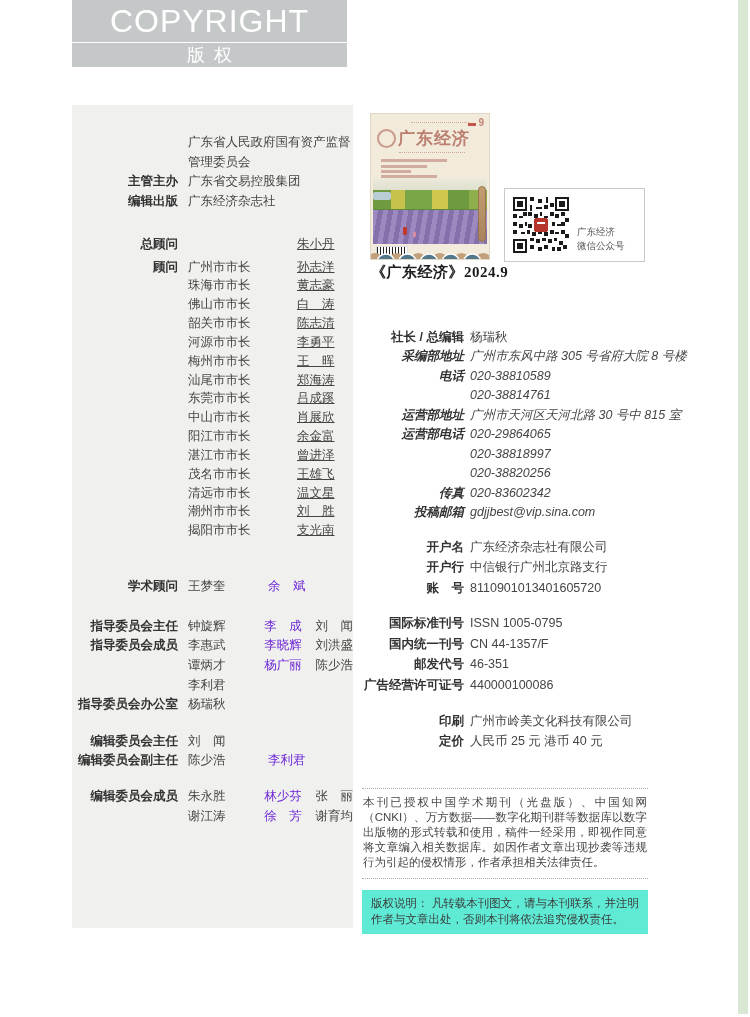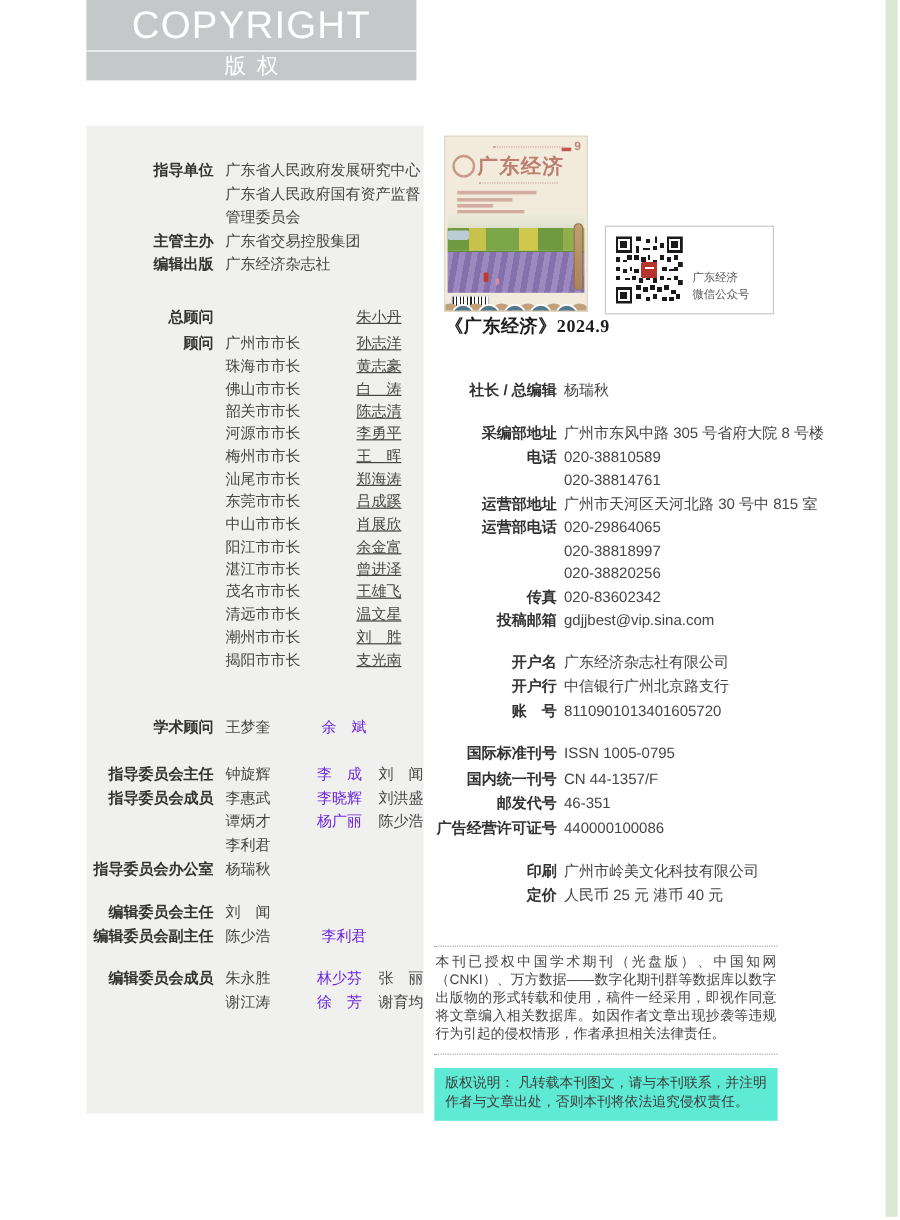--- a/index.html
+++ b/index.html
@@ -71,26 +71,26 @@
   .cov-caption{position:absolute;left:371px;top:263px;font-family:"Liberation Serif",serif;
       font-weight:700;font-size:15px;color:#1c1c1c;letter-spacing:0.5px;}
 
   
   .qrbox{position:absolute;left:504px;top:188px;width:141px;height:74px;background:#fff;
       border:1px solid #c9c9c9;box-sizing:border-box;}
   .qrbox svg{position:absolute;left:8px;top:8px;}
   .qr-text{position:absolute;left:72px;bottom:8px;font-size:9.5px;color:#555;line-height:14px;}
 
   
-  .rcol{position:absolute;left:362px;top:315px;width:288px;font-size:12.5px;}
+  .rcol{position:absolute;left:362px;top:327px;width:288px;font-size:12.5px;}
   .rc-row{display:flex;line-height:20px;white-space:nowrap;}
   .rc-label{width:102px;text-align:right;font-weight:700;color:#333;flex:none;}
   .rc-sp{width:6px;flex:none;}
   .rc-val{color:#454545;}
-  .g2{margin-top:17px;}.g2 .rc-row{line-height:19.5px;}
+  .g2{margin-top:0;font-style:italic;}.g2 .rc-row{line-height:19.5px;}
   .g3{margin-top:14px;}.g3 .rc-row{line-height:20.5px;}
   .g4{margin-top:15px;}.g4 .rc-row{line-height:20.5px;}
   .g5{margin-top:16px;}
 
   
   .note1{position:absolute;left:362px;top:788px;width:286px;box-sizing:border-box;
       border-top:1px dotted #a9a9a9;border-bottom:1px dotted #a9a9a9;
       padding:6px 1px 8px 1px;font-size:11.5px;line-height:15px;color:#464646;text-align:justify;}
   .note2{position:absolute;left:362px;top:890px;width:286px;box-sizing:border-box;background:#5eead4;
       padding:6px 9px 7px 9px;font-size:11.5px;line-height:15.5px;color:#3c3c3c;text-align:justify;}
@@ -101,25 +101,20 @@
 <div class="green-strip"></div>
 
 <div class="hdr">
   <div class="hdr-en">COPYRIGHT</div>
   <div class="hdr-line"></div>
   <div class="hdr-zh">版权</div>
 </div>
 
 <div class="lpanel">
 
-  <div class="lp-row">
-    <span class="lp-label">指导单位</span>
-      <span class="lp-sp"></span>
-    <span class="lp-val">广东省人民政府发展研究中心</span>
-  </div>
   <div class="lp-row">
     <span class="lp-label"></span>
       <span class="lp-sp"></span>
     <span class="lp-val">广东省人民政府国有资产监督</span>
   </div>
   <div class="lp-row">
     <span class="lp-label"></span>
       <span class="lp-sp"></span>
     <span class="lp-val">管理委员会</span>
   </div>

